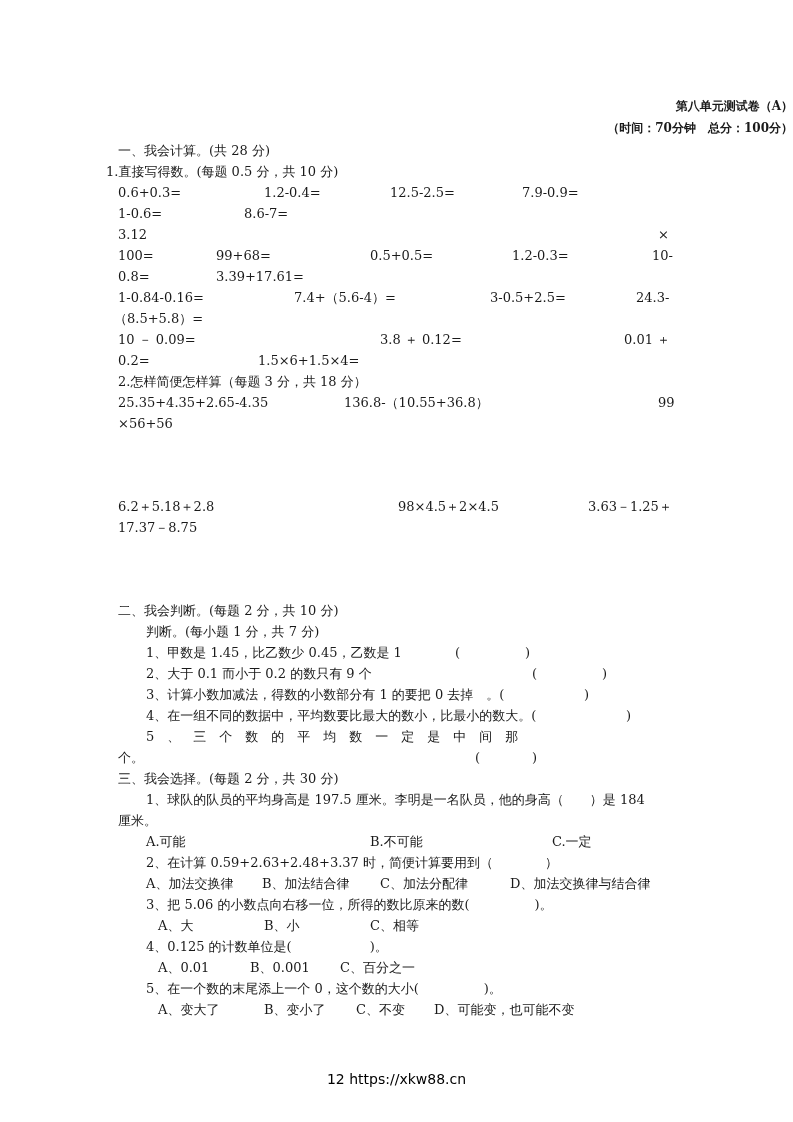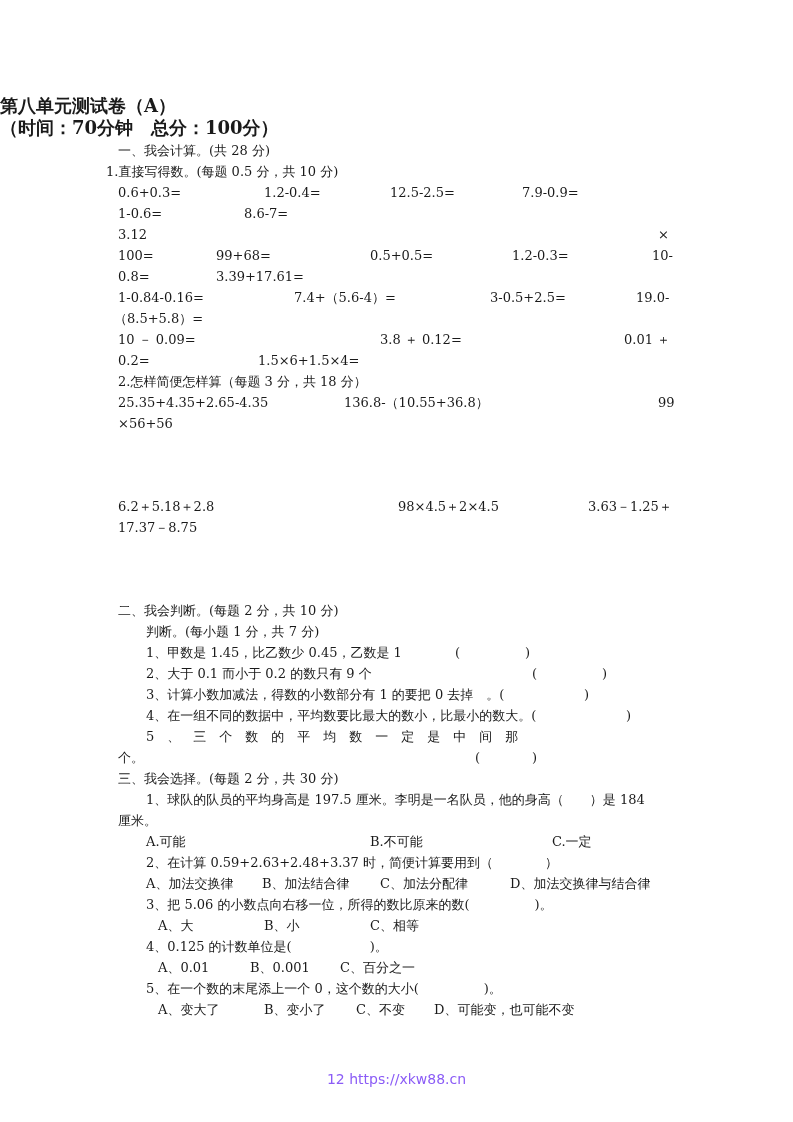--- a/index.html
+++ b/index.html
@@ -1,22 +1,22 @@
 <!DOCTYPE html>
 <html><head>
 <meta charset="utf-8">
 <style>
   html, body { margin: 0; padding: 0; background: #ffffff; }
   body { width: 793px; height: 1122px; position: relative; overflow: hidden;
          font-family: "DejaVu Serif", "Liberation Serif", serif; color: #1a1a1a; }
   .ln { position: absolute; font-size: 13px; line-height: 16px; white-space: nowrap; }
-  .title { position: absolute; left: 0; width: 793px; text-align: left;
-           font-weight: bold; font-size: 18px; line-height: 18px; }
+  .title { position: absolute; left: 0; width: 793px; text-align: right;
+           font-weight: bold; font-size: 12px; line-height: 18px; }
   .footer { position: absolute; left: 0; width: 793px; text-align: center; top: 1071px;
-            font-family: "DejaVu Sans", "Liberation Sans", sans-serif; font-size: 14px; color: #8b5cf6; }
+            font-family: "DejaVu Sans", "Liberation Sans", sans-serif; font-size: 14px; color: #000000; }
 </style>
 </head>
 <body>
 
 <div class="title" style="top:97px">第八单元测试卷（A）</div>
 <div class="title" style="top:119px">（时间：70分钟　总分：100分）</div>
 
 <div class="ln" style="left:118px;top:143px">一、我会计算。(共 28 分)</div>
 <div class="ln" style="left:106px;top:164px">1.直接写得数。(每题 0.5 分，共 10 分)</div>
 
@@ -36,21 +36,21 @@
 <div class="ln" style="left:370px;top:248px">0.5+0.5=</div>
 <div class="ln" style="left:512px;top:248px">1.2-0.3=</div>
 <div class="ln" style="left:652px;top:248px">10-</div>
 
 <div class="ln" style="left:118px;top:269px">0.8=</div>
 <div class="ln" style="left:216px;top:269px">3.39+17.61=</div>
 
 <div class="ln" style="left:118px;top:290px">1-0.84-0.16=</div>
 <div class="ln" style="left:294px;top:290px">7.4+（5.6-4）=</div>
 <div class="ln" style="left:490px;top:290px">3-0.5+2.5=</div>
-<div class="ln" style="left:636px;top:290px">19.0-</div>
+<div class="ln" style="left:636px;top:290px">24.3-</div>
 
 <div class="ln" style="left:114px;top:311px">（8.5+5.8）=</div>
 
 <div class="ln" style="left:118px;top:332px">10 － 0.09=</div>
 <div class="ln" style="left:380px;top:332px">3.8 ＋ 0.12=</div>
 <div class="ln" style="left:624px;top:332px">0.01 ＋</div>
 
 <div class="ln" style="left:118px;top:353px">0.2=</div>
 <div class="ln" style="left:258px;top:353px">1.5×6+1.5×4=</div>
 

